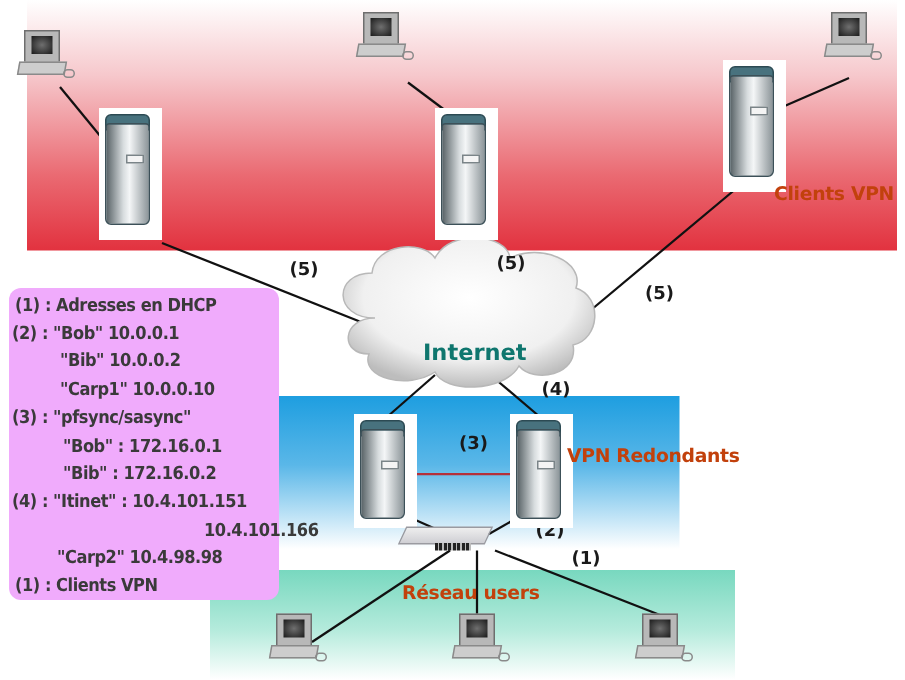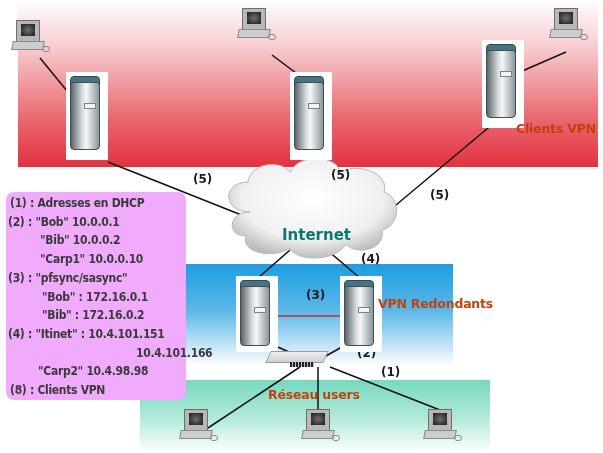--- a/index.html
+++ b/index.html
@@ -185,14 +185,14 @@
   <div class="legend-line" style="left: 4px; top: 4px;">(1) : Adresses en DHCP</div>
   <div class="legend-line" style="left: 2px; top: 22.72px;">(2) : "Bob" 10.0.0.1</div>
   <div class="legend-line" style="left: 34px; top: 41.44px;">"Bib" 10.0.0.2</div>
   <div class="legend-line" style="left: 34px; top: 60.16px;">"Carp1" 10.0.0.10</div>
   <div class="legend-line" style="left: 2px; top: 78.88px;">(3) : "pfsync/sasync"</div>
   <div class="legend-line" style="left: 36px; top: 97.6px;">"Bob" : 172.16.0.1</div>
   <div class="legend-line" style="left: 36px; top: 116.32px;">"Bib" : 172.16.0.2</div>
   <div class="legend-line" style="left: 2px; top: 135.04px;">(4) : "Itinet" : 10.4.101.151</div>
   <div class="legend-line" style="left: 94px; top: 153.76px; margin-left: 36px;">10.4.101.166</div>
   <div class="legend-line" style="left: 32px; top: 172.48px;">"Carp2" 10.4.98.98</div>
-  <div class="legend-line" style="left: 4px; top: 191.2px;">(8) : Clients VPN</div>
+  <div class="legend-line" style="left: 4px; top: 191.2px;">(1) : Clients VPN</div>
 </div>
 
 </body></html>

